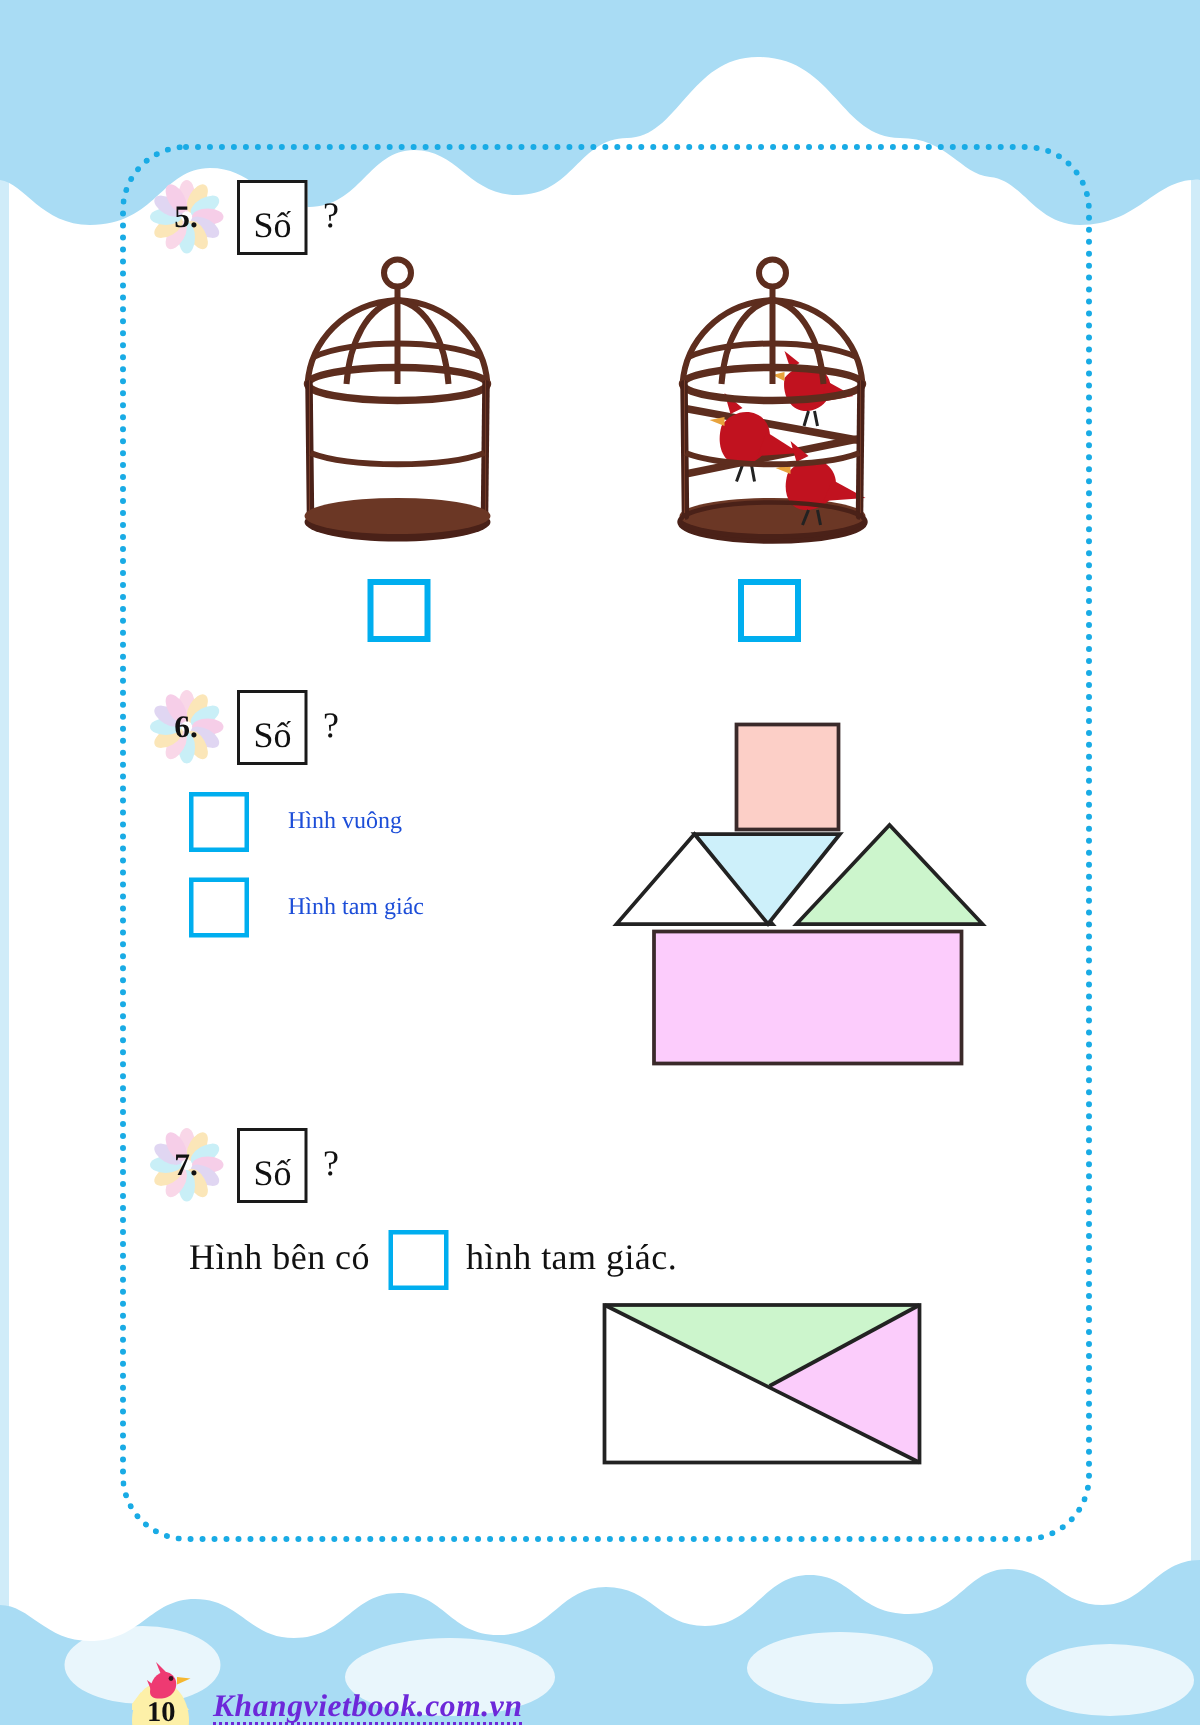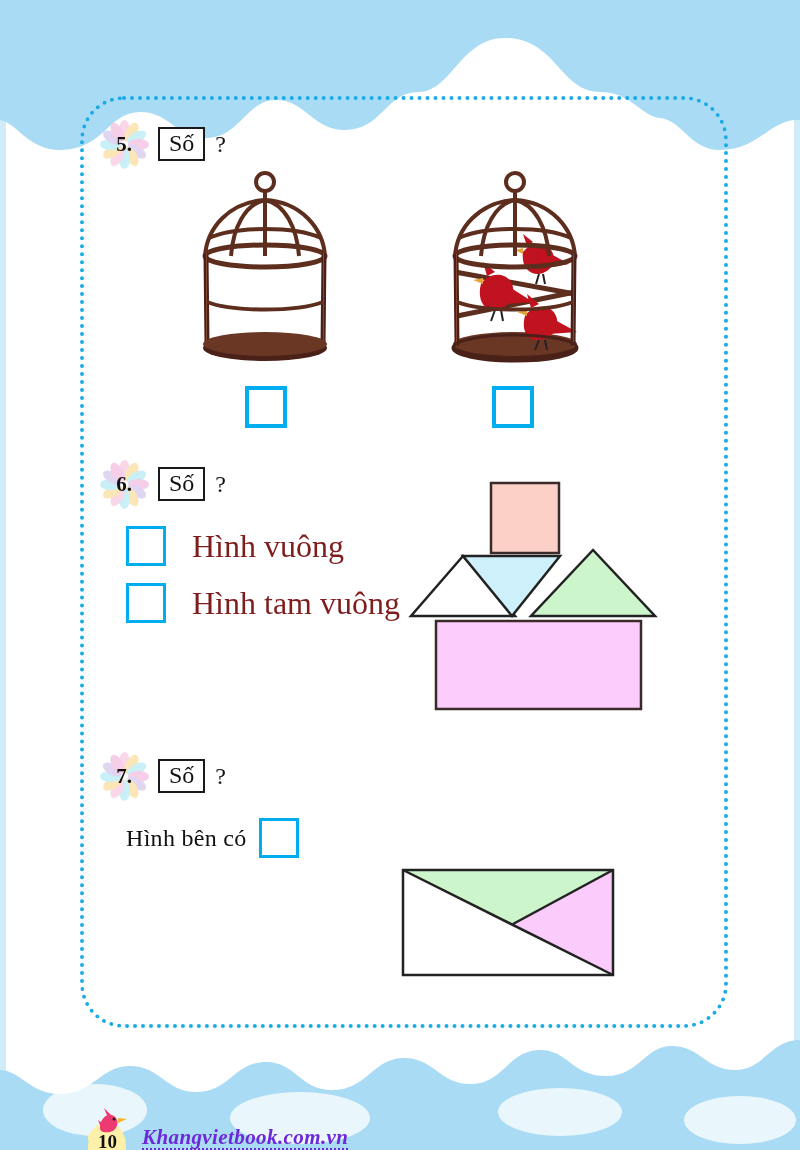--- a/index.html
+++ b/index.html
@@ -32,36 +32,36 @@
     transform-origin:50% 50%;
   }
   .flower .num{
     position:absolute;left:0;top:0;width:48px;height:48px;
     display:flex;align-items:center;justify-content:center;
     font-weight:bold;font-size:21px;color:#111;z-index:5;
     font-family:"Liberation Serif", serif;
   }
   .so-box{
     border:2px solid #1a1a1a;
-    padding:1px 9px 3px 9px;
+    padding:16px 9px 3px 9px;
     font-size:24px;line-height:1.12;
     color:#111;background:#fff;
   }
   .qmark{font-size:24px;color:#111;}
 
   .prompt{font-size:24px;color:#111;letter-spacing:.3px;}
 
   .ansbox{
     width:42px;height:42px;box-sizing:border-box;
     border:4px solid #00AEEF;background:#fff;
   }
   .ansbox.sm{width:40px;height:40px;border-width:3px;}
 
   .optrow{display:flex;align-items:center;gap:26px;margin-bottom:17px;}
-  .optlabel{font-size:32px;color:#7f1d1d;}
+  .optlabel{font-size:16px;color:#1d4ed8;}
 
   .inline-row{display:flex;align-items:center;gap:12px;}
 
   
   .footer{position:absolute;left:78px;top:1106px;display:flex;align-items:center;gap:6px;z-index:6;}
   .brand{
     color:#6d28d9;font-size:21px;font-style:italic;font-weight:bold;
     font-family:"Liberation Serif", serif;letter-spacing:.4px;
     text-decoration:underline;text-decoration-style:dotted;text-underline-offset:5px;
   }
@@ -282,21 +282,21 @@
   </div>
 
 
   <div style="margin:18px 0 0 26px;">
     <div class="optrow">
       <div class="ansbox sm"></div>
       <div class="optlabel">Hình vuông</div>
     </div>
     <div class="optrow">
       <div class="ansbox sm"></div>
-      <div class="optlabel">Hình tam vuông</div>
+      <div class="optlabel">Hình tam giác</div>
     </div>
   </div>
 </div>
 
 <div style="position:absolute;left:405px;top:478px;">
 <svg width="265" height="235" viewBox="0 0 265 235" xmlns="http://www.w3.org/2000/svg">
 
   <rect x="86" y="5" width="68" height="70" fill="#FCCFC7" stroke="#3a2a2a" stroke-width="2.5"></rect>
 
   <polygon points="58,78 6,138 110,138" fill="#FFFFFF" stroke="#222" stroke-width="2.5"></polygon>
@@ -326,20 +326,21 @@
       <div class="petal" style="transform:rotate(330deg) translateY(-14px);background:#F6CEE8;"></div>
       <div class="num">7.</div>
     </div>
     <div class="so-box">Số</div>
     <div class="qmark">?</div>
   </div>
 
   <div class="inline-row" style="margin:18px 0 0 26px;justify-content:space-between;">
     <span class="prompt">Hình bên có</span>
     <span class="ansbox sm"></span>
+    <span class="prompt">hình tam giác.</span>
   </div>
 </div>
 
 <div style="position:absolute;left:400px;top:866px;">
 <svg width="220" height="118" viewBox="0 0 220 118" xmlns="http://www.w3.org/2000/svg">
 
   <polygon points="3,4 3,109 213,109" fill="#FFFFFF"></polygon>
 
   <polygon points="3,4 213,4 113,58" fill="#CCF5CC"></polygon>
 

